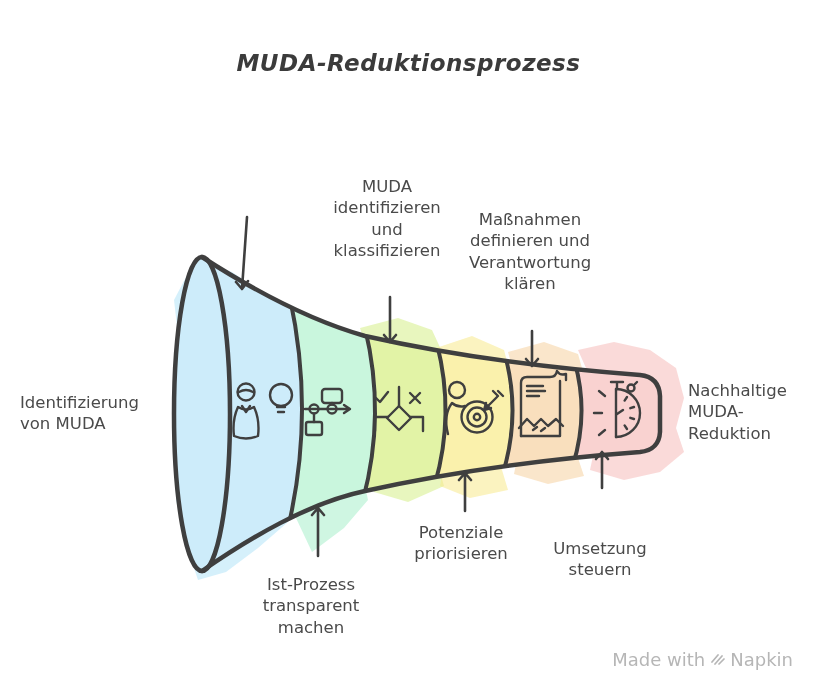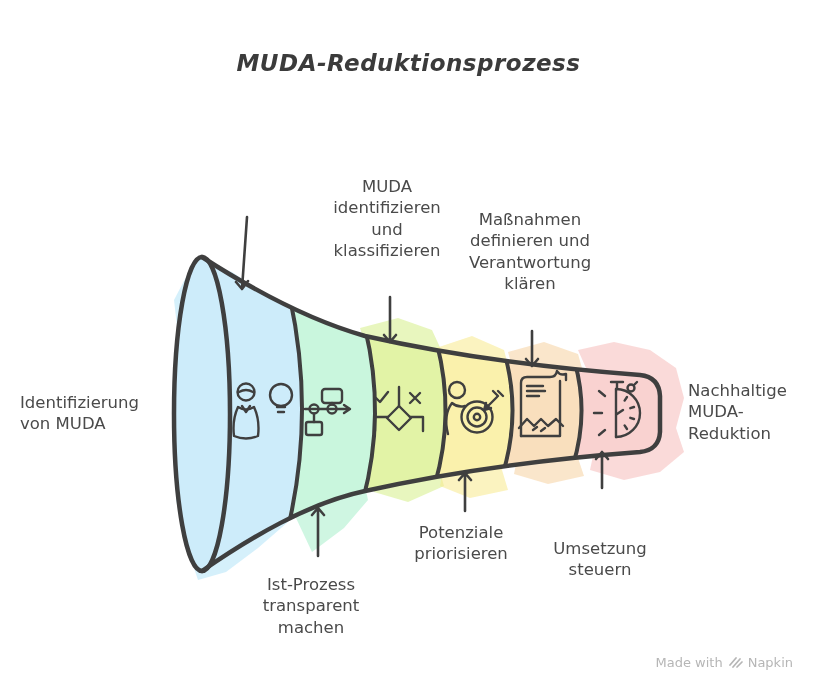--- a/index.html
+++ b/index.html
@@ -19,21 +19,21 @@
   }
   .lbl.right-align { text-align:left; }
   .lbl.left-align  { text-align:left; }
   svg.diagram { position:absolute; left:0; top:0; }
   .outline  { stroke:#3f3f3f; stroke-width:4.5; fill:none; stroke-linecap:round; stroke-linejoin:round; }
   .divider  { stroke:#3f3f3f; stroke-width:4;   fill:none; stroke-linecap:round; }
   .icon     { stroke:#3f3f3f; stroke-width:2.4; fill:none; stroke-linecap:round; stroke-linejoin:round; }
   .arrow    { stroke:#3f3f3f; stroke-width:2.6; fill:none; stroke-linecap:round; stroke-linejoin:round; }
   .splash   { opacity:0.55; stroke:none; }
   .watermark {
-    position:absolute; right:24px; bottom:20px; font-size:13px; color:#b6b6b6;
+    position:absolute; right:24px; bottom:20px; font-size:18px; color:#b6b6b6;
     display:flex; align-items:center; gap:5px; font-family:"DejaVu Sans", sans-serif;
   }
   .watermark svg { display:block; }
 </style>
 </head>
 <body>
 
 <div class="canvas">
 
   <div class="title">MUDA-Reduktionsprozess</div>

